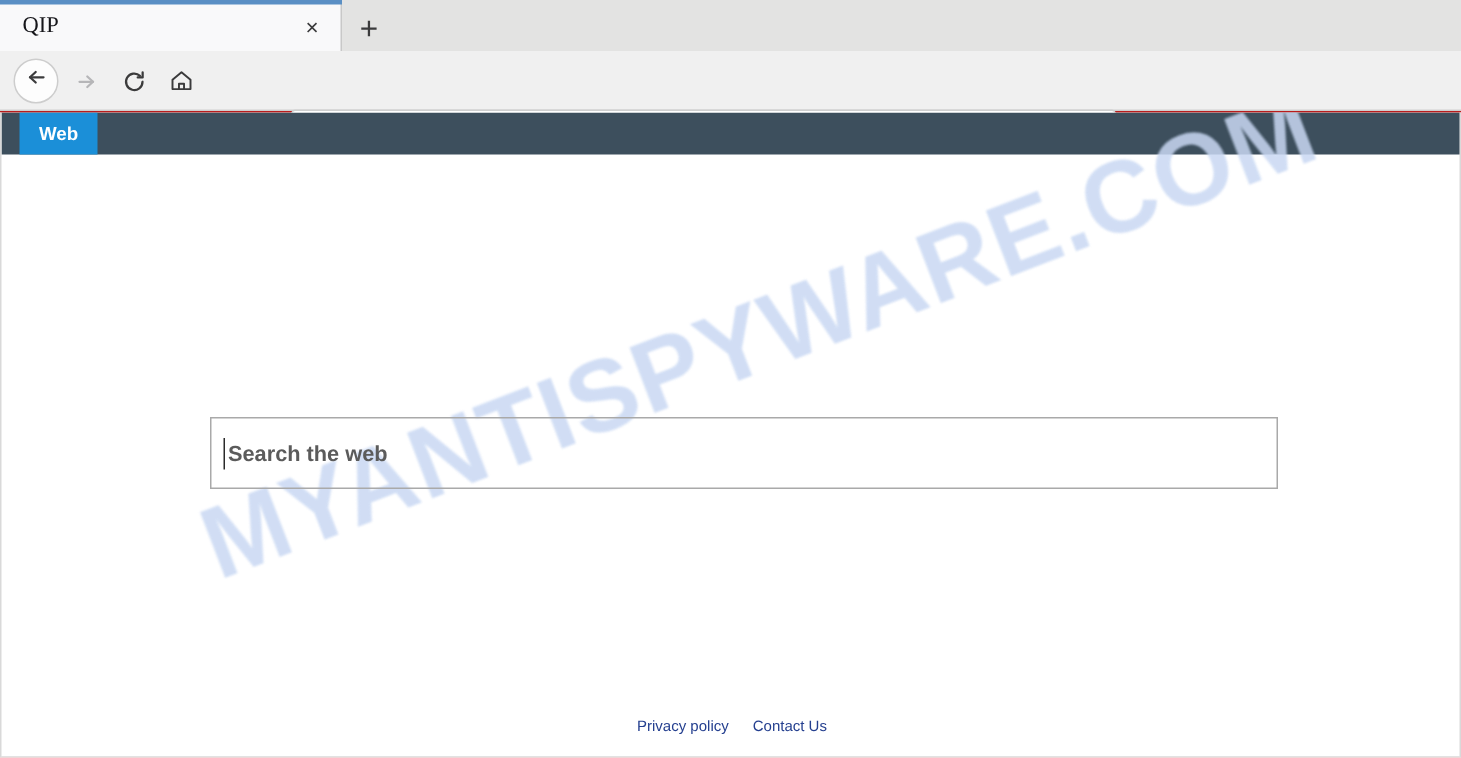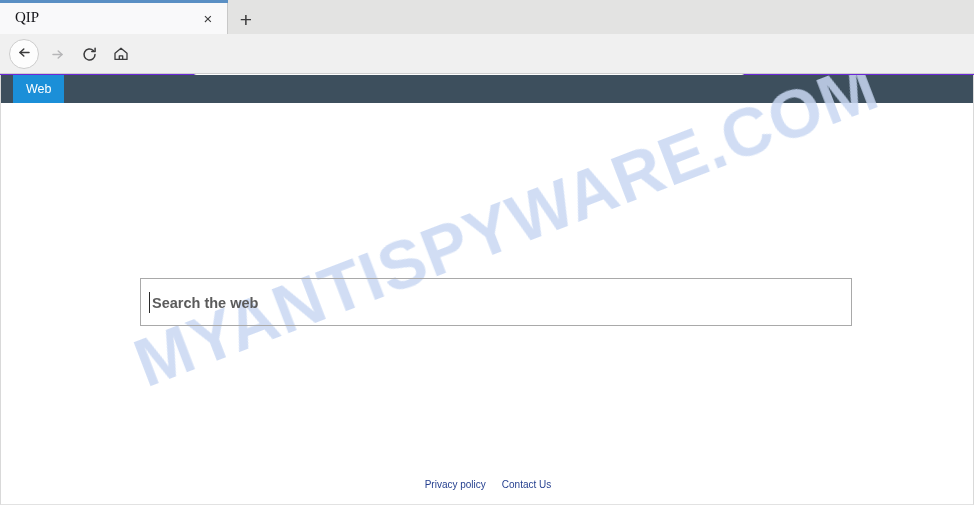--- a/index.html
+++ b/index.html
@@ -9,21 +9,21 @@
     height: 505px;
     overflow: hidden;
     background: #ffffff;
     font-family: "Liberation Sans", sans-serif;
   }
 
   #app {
     position: relative;
     width: 974px;
     height: 505px;
-    background: #6d28d9;
+    background: #b91c1c;
   }
 
   
   .tabstrip {
     position: absolute;
     left: 0; top: 0;
     width: 974px; height: 34px;
     background: #e3e3e2;
   }
 
@@ -165,21 +165,21 @@
     background: #3d4f5d;
   }
   .site-nav-tab {
     position: absolute;
     left: 12px; top: 0;
     height: 28px;
     padding: 0 13px;
     background: #1b8fd8;
     color: #ffffff;
     font-size: 12.5px;
-    font-weight: normal;
+    font-weight: bold;
     display: flex; align-items: center;
     line-height: 1;
   }
 
   
   .watermark {
     position: absolute;
     left: -10px; top: 110px;
     width: 1030px;
     text-align: center;

